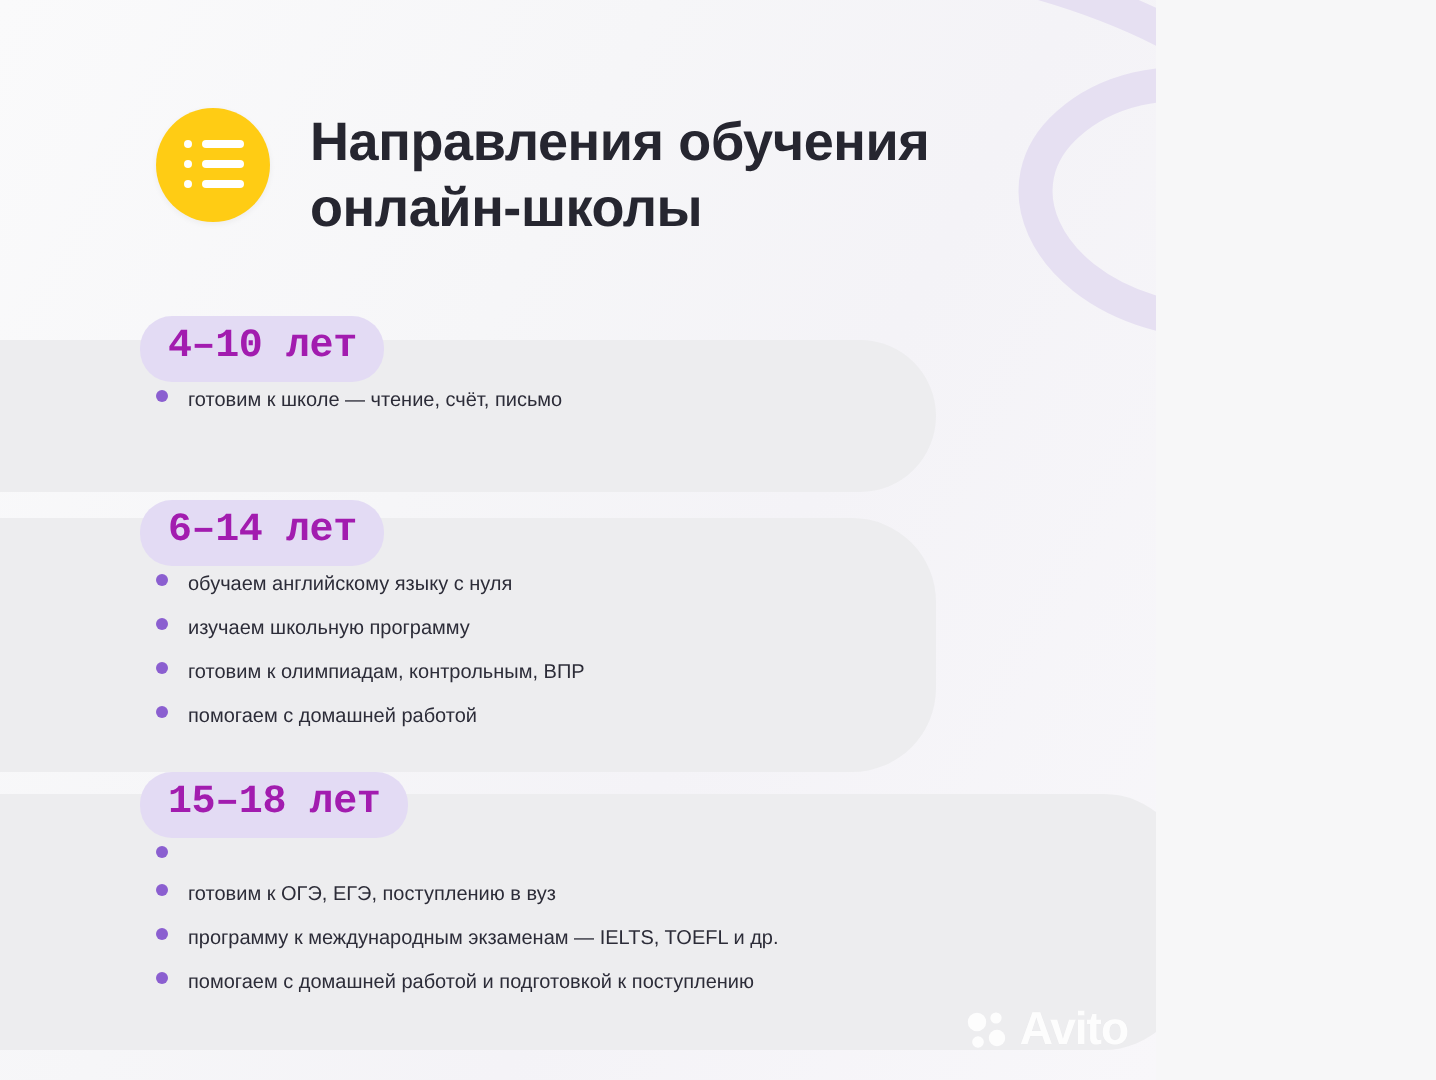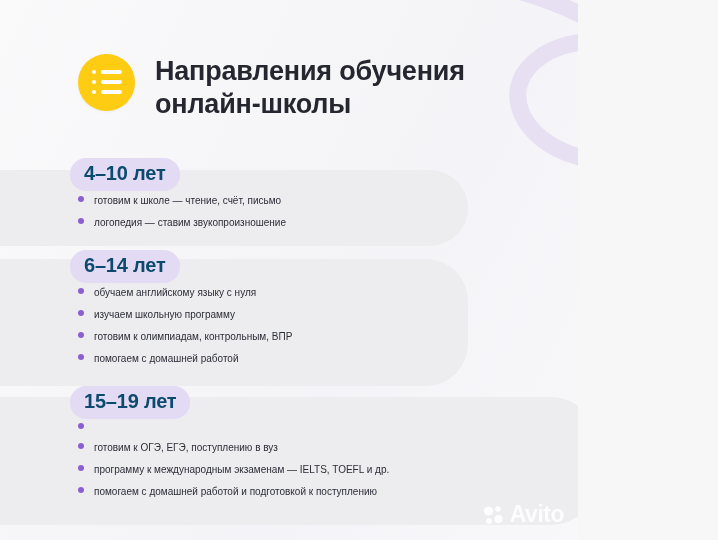--- a/index.html
+++ b/index.html
@@ -97,23 +97,24 @@
 
   
   .pill {
     position: absolute;
     left: 70px;
     background: #E3DBF4;
     border-radius: 16px;
     padding: 4px 14px 6px 14px;
     font-size: 20px;
     font-weight: bold;
-    color: #0c4a6e;
+    color: #a21caf;
     letter-spacing: -0.2px;
     white-space: nowrap;
+    font-family: Liberation Mono, monospace;
   }
   .pill.p1 { top: 158px; }
   .pill.p2 { top: 250px; }
   .pill.p3 { top: 386px; }
 
   
   .bullets {
     position: absolute;
     left: 78px;
     margin: 0;
@@ -203,24 +204,20 @@
     <h1 class="title">Направления обучения
 онлайн-школы</h1>
   </div>
 
   <div class="pill p1">4–10 лет</div>
   <ul class="bullets b1">
     <li>
         <span class="bdot"></span>
         <span>готовим к школе — чтение, счёт, письмо</span>
       </li>
-    <li>
-        <span class="bdot"></span>
-        <span>логопедия — ставим звукопроизношение</span>
-      </li>
   </ul>
 
   <div class="pill p2">6–14 лет</div>
   <ul class="bullets b2">
     <li>
         <span class="bdot"></span>
         <span>обучаем английскому языку с нуля</span>
       </li>
     <li>
         <span class="bdot"></span>
@@ -229,21 +226,21 @@
     <li>
         <span class="bdot"></span>
         <span>готовим к олимпиадам, контрольным, ВПР</span>
       </li>
     <li>
         <span class="bdot"></span>
         <span>помогаем с домашней работой</span>
       </li>
   </ul>
 
-  <div class="pill p3">15–19 лет</div>
+  <div class="pill p3">15–18 лет</div>
   <ul class="bullets b3">
     <li>
         <span class="bdot"></span>
       </li>
     <li>
         <span class="bdot"></span>
         <span>готовим к ОГЭ, ЕГЭ, поступлению в вуз</span>
       </li>
     <li>
         <span class="bdot"></span>

